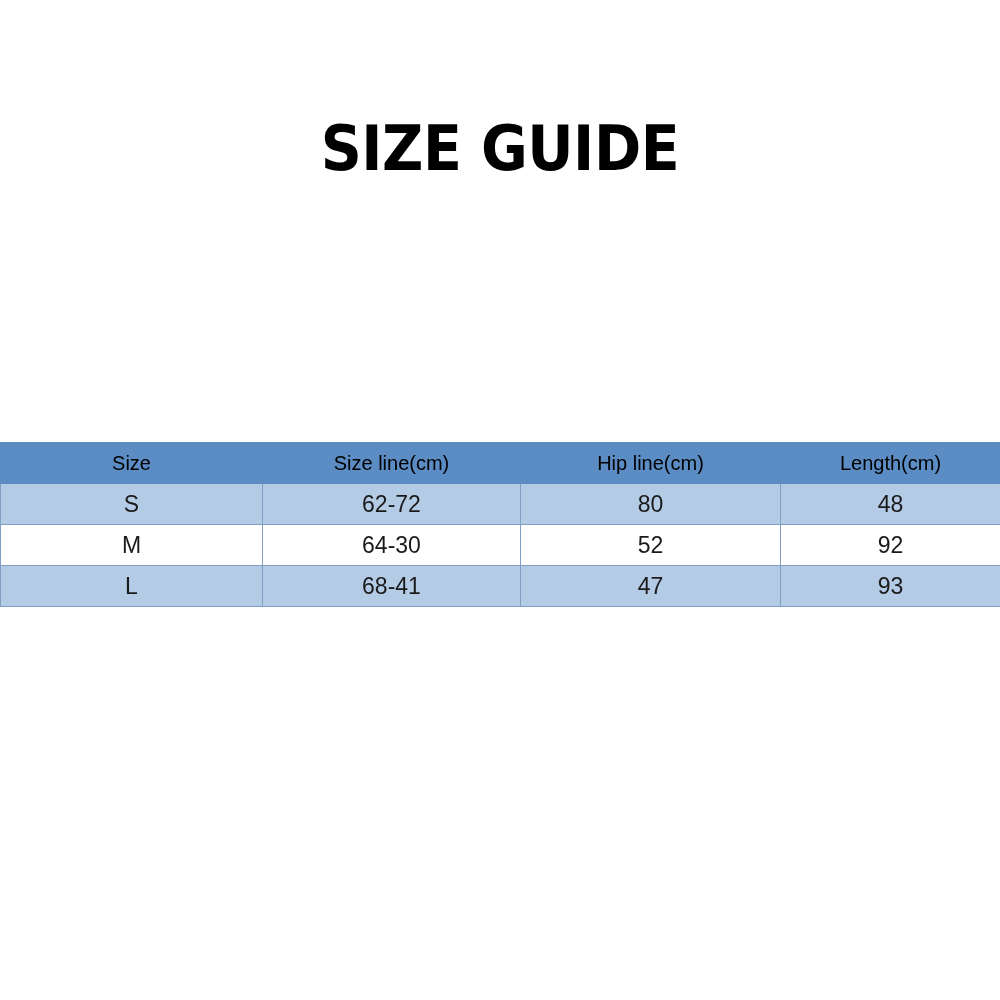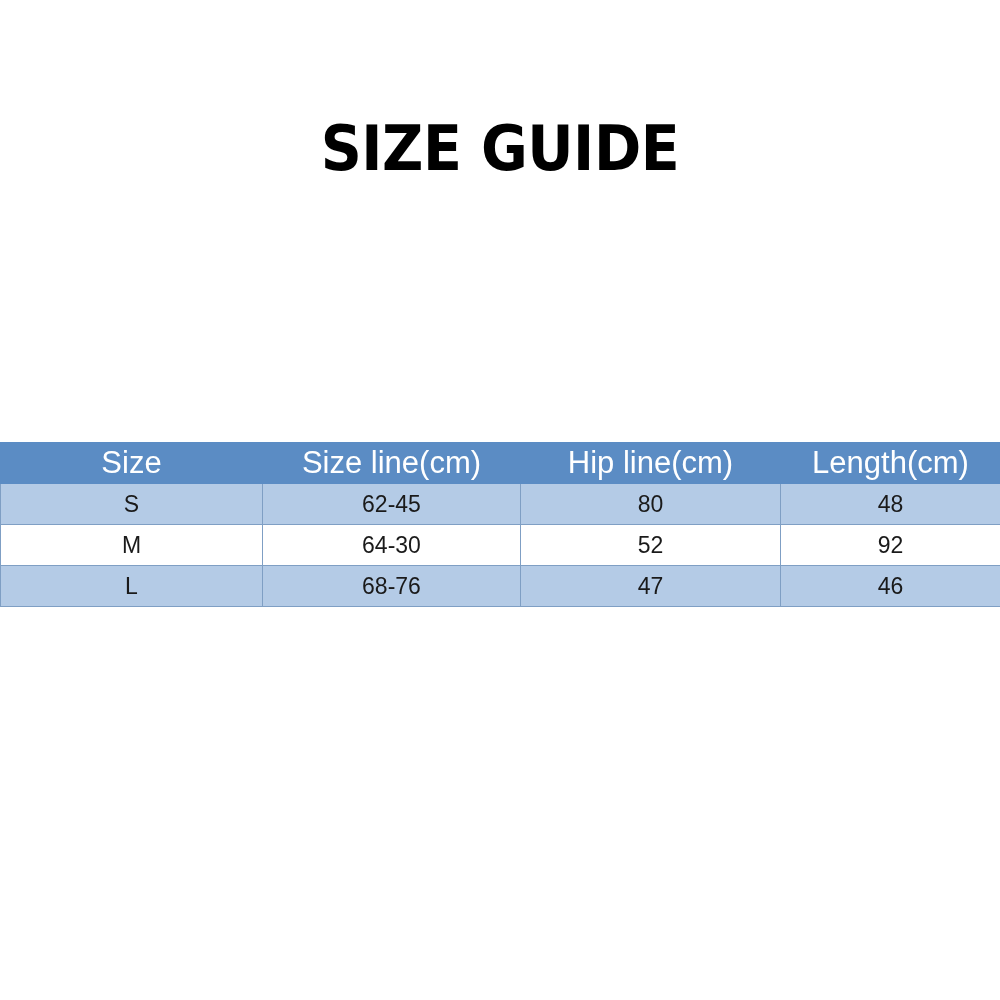--- a/index.html
+++ b/index.html
@@ -56,22 +56,22 @@
     text-align: center;
     font-size: 23px;
     color: #1a1a1a;
     height: 40px;
     padding: 0;
     font-weight: normal;
   }
 
   table.size-table thead th {
     background: #5b8cc4;
-    color: #ffffff;
-    font-size: 31px;
+    color: #000000;
+    font-size: 20px;
     height: 40px;
     border: 1px solid #5b8cc4;
   }
 
   table.size-table tbody tr.odd td {
     background: #b4cbe6;
   }
   table.size-table tbody tr.even td {
     background: #ffffff;
   }
@@ -101,33 +101,33 @@
         <tr>
           <th>Size</th>
           <th>Size line(cm)</th>
           <th>Hip line(cm)</th>
           <th>Length(cm)</th>
         </tr>
       </thead>
       <tbody>
         <tr class="odd">
           <td>S</td>
-          <td>62-45</td>
+          <td>62-72</td>
           <td>80</td>
           <td>48</td>
         </tr>
         <tr class="even">
           <td>M</td>
           <td>64-30</td>
           <td>52</td>
           <td>92</td>
         </tr>
         <tr class="odd">
           <td>L</td>
-          <td>68-76</td>
+          <td>68-41</td>
           <td>47</td>
-          <td>46</td>
+          <td>93</td>
         </tr>
       </tbody>
     </table>
   </div>
 
 </div>
 
 </body></html>

